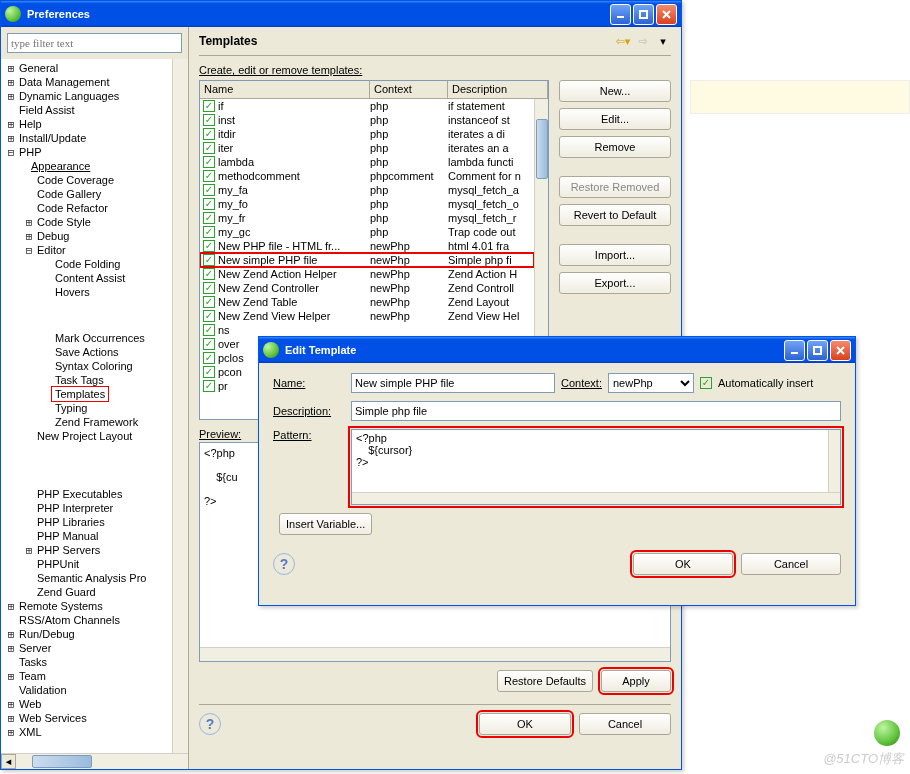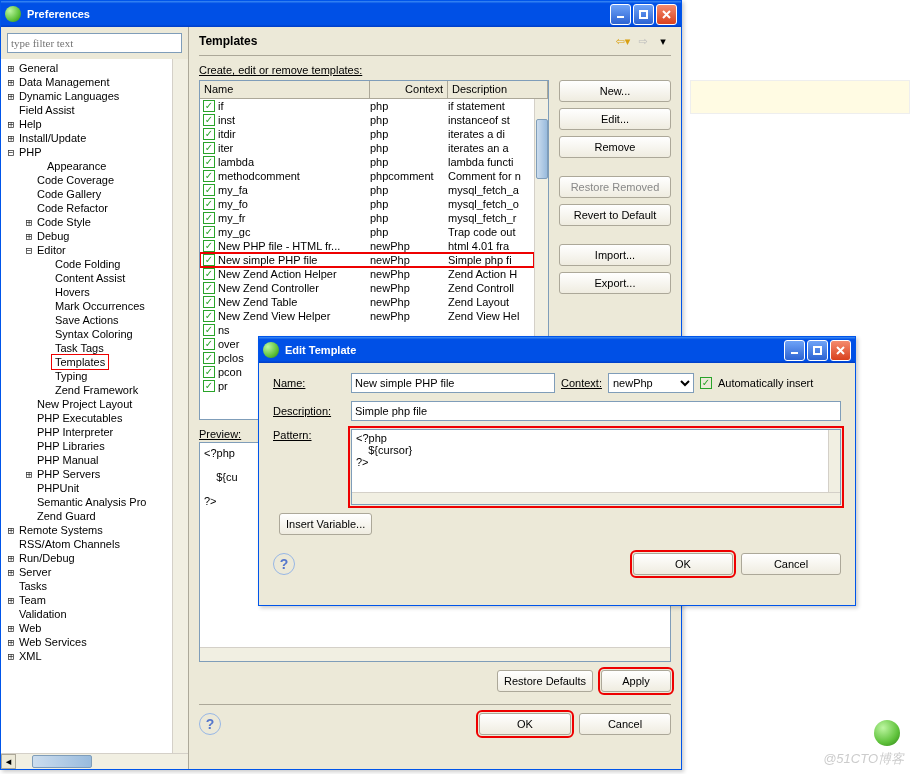--- a/index.html
+++ b/index.html
@@ -39,21 +39,21 @@
 .nav-arrows span { width:16px; height:16px; display:inline-flex; align-items:center; justify-content:center; }
 .nav-arrows .back { color:#d9a012; }
 .nav-arrows .fwd { color:#bbb; }
 .nav-arrows .menu { color:#000; }
 
 .instr { margin:8px 0 4px; text-decoration:underline; display:inline-block;}
 .tbl-wrap { display:flex; gap:10px; }
 .tbl-box { border:1px solid #7f9db9; height:340px; width:350px; background:#fff; position:relative; overflow:hidden;}
 .tbl-header { display:flex; background:#ece9d8; border-bottom:1px solid #aca899; height:18px; }
 .th { border-right:1px solid #aca899; padding:2px 4px; overflow:hidden; white-space:nowrap; }
-.th.name { width:170px;} .th.ctx{ width:78px;text-align:right;} .th.desc{flex:1;}
+.th.name { width:170px;} .th.ctx{ width:78px;} .th.desc{flex:1;}
 .tbl-rows { position:absolute; top:18px; left:0; right:14px; bottom:0; overflow:hidden; font-family:"Courier New",monospace; }
 .tr { display:flex; height:14px; align-items:center; }
 .tr .chk { width:18px; display:flex; align-items:center; justify-content:center; }
 .tr .cell { overflow:hidden; white-space:nowrap; }
 .tr .cell.name { width:152px; } .tr .cell.ctx{ width:78px;} .tr .cell.desc{ flex:1;}
 .tr.sel { outline:2px solid #e00; outline-offset:-1px; }
 .chkbox { width:12px; height:12px; border:1px solid #29a329; display:inline-flex; align-items:center; justify-content:center; color:#29a329; font-size:10px; line-height:1; }
 .tbl-vsb { position:absolute; right:0; top:18px; bottom:0; width:14px; background:#f1efe2; border-left:1px solid #d4d0c8;}
 .tbl-vsb .scroll-thumb{ width:12px; height:60px; margin:20px auto 0; }
 
@@ -151,21 +151,21 @@
               <span class="tree-label">Help</span>
             </div>
             <div class="tree-row" style="padding-left: 4px;">
               <span class="tree-twisty">⊞</span>
               <span class="tree-label">Install/Update</span>
             </div>
             <div class="tree-row" style="padding-left: 4px;">
               <span class="tree-twisty">⊟</span>
               <span class="tree-label">PHP</span>
             </div>
-            <div class="tree-row" style="padding-left: 32px;">
+            <div class="tree-row" style="padding-left: 16px; text-decoration: underline;">
               <span class="tree-twisty"></span>
               <span class="tree-label">Appearance</span>
             </div>
             <div class="tree-row" style="padding-left: 22px;">
               <span class="tree-twisty"></span>
               <span class="tree-label">Code Coverage</span>
             </div>
             <div class="tree-row" style="padding-left: 22px;">
               <span class="tree-twisty"></span>
               <span class="tree-label">Code Gallery</span>
@@ -191,21 +191,21 @@
               <span class="tree-label">Code Folding</span>
             </div>
             <div class="tree-row" style="padding-left: 40px;">
               <span class="tree-twisty"></span>
               <span class="tree-label">Content Assist</span>
             </div>
             <div class="tree-row" style="padding-left: 40px;">
               <span class="tree-twisty"></span>
               <span class="tree-label">Hovers</span>
             </div>
-            <div class="tree-row" style="padding-left: 40px;">
+            <div class="tree-row" style="padding-left: 40px; margin-top: 32px;">
               <span class="tree-twisty"></span>
               <span class="tree-label">Mark Occurrences</span>
             </div>
             <div class="tree-row" style="padding-left: 40px;">
               <span class="tree-twisty"></span>
               <span class="tree-label">Save Actions</span>
             </div>
             <div class="tree-row" style="padding-left: 40px;">
               <span class="tree-twisty"></span>
               <span class="tree-label">Syntax Coloring</span>
@@ -223,21 +223,21 @@
               <span class="tree-label">Typing</span>
             </div>
             <div class="tree-row" style="padding-left: 40px;">
               <span class="tree-twisty"></span>
               <span class="tree-label">Zend Framework</span>
             </div>
             <div class="tree-row" style="padding-left: 22px;">
               <span class="tree-twisty"></span>
               <span class="tree-label">New Project Layout</span>
             </div>
-            <div class="tree-row" style="padding-left: 22px;">
+            <div class="tree-row" style="padding-left: 22px; margin-top: 44px;">
               <span class="tree-twisty"></span>
               <span class="tree-label">PHP Executables</span>
             </div>
             <div class="tree-row" style="padding-left: 22px; align-items: center;">
               <span class="tree-twisty"></span>
               <span class="tree-label">PHP Interpreter</span>
             </div>
             <div class="tree-row" style="padding-left: 22px;">
               <span class="tree-twisty"></span>
               <span class="tree-label">PHP Libraries</span>

